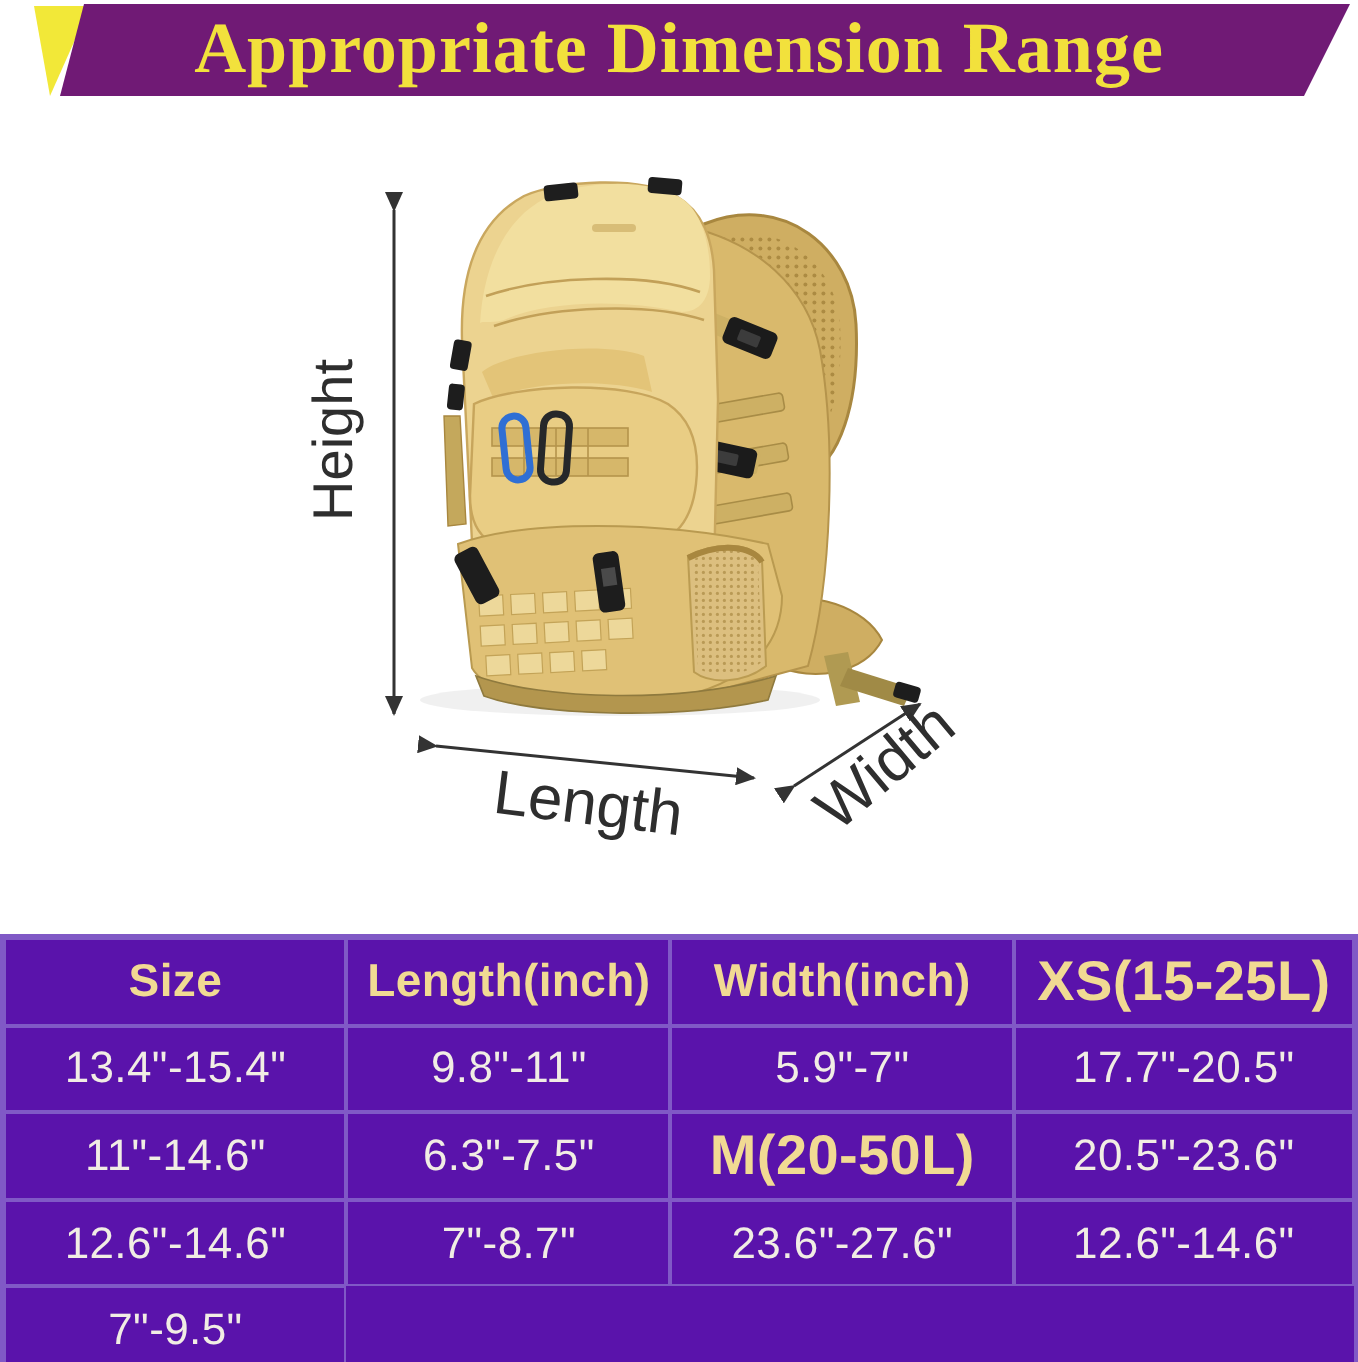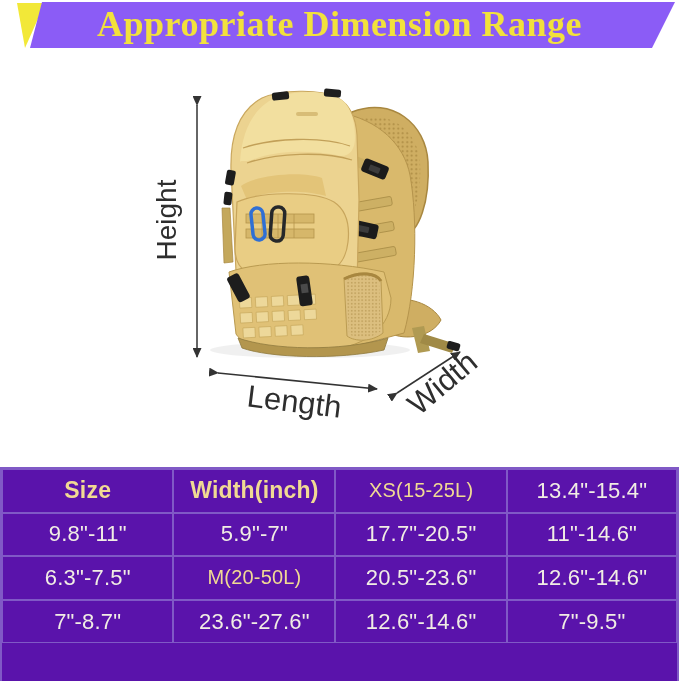--- a/index.html
+++ b/index.html
@@ -7,21 +7,21 @@
     width:679px;height:681px;position:relative;background:#ffffff;overflow:hidden;
     font-family:"Liberation Sans", sans-serif;
   }
   
   .banner{position:absolute;top:0;left:0;width:679px;height:50px;}
   .banner-accent{
     position:absolute;inset:0;background:#f2e838;
     clip-path:polygon(17px 3px,45px 3px,25px 48px);
   }
   .banner-main{
-    position:absolute;inset:0;background:#8b5cf6;
+    position:absolute;inset:0;background:#701a75;
     clip-path:polygon(42px 2px,675px 2px,652px 48px,30px 48px);
     display:flex;align-items:center;justify-content:center;
   }
   .banner-title{
     font-family:"Liberation Serif", serif;font-weight:bold;font-size:36px;
     color:#f2e13c;letter-spacing:0.5px;white-space:nowrap;transform:translateY(-1px);
   }
   
   .diagram{position:absolute;top:50px;left:0;width:679px;height:410px;}
   .dim-label{fill:#2e2e2e;font-family:"Liberation Sans", sans-serif;}
@@ -31,21 +31,21 @@
     background:#5a13ab;display:grid;box-sizing:border-box;
     grid-template-columns:25.4% 24% 25.4% 25.2%;
     grid-template-rows:repeat(5,1fr);
     border:2px solid #8059c6;
   }
   .cell{
     border:1px solid #8059c6;display:flex;align-items:center;justify-content:center;
     box-sizing:border-box;letter-spacing:0.2px;
   }
   .cell.th{color:#f1da93;font-weight:700;font-size:23px;}
-  .cell.size{color:#f1da93;font-weight:400;font-size:20px;}
+  .cell.size{color:#f1da93;font-weight:700;font-size:28px;}
   .cell.val{color:#f1ede4;font-weight:400;font-size:22px;}
 </style>
 </head>
 <body>
 
 <div class="banner">
   <div class="banner-accent"></div>
   <div class="banner-main">
     <span class="banner-title">Appropriate Dimension Range</span>
   </div>
@@ -167,20 +167,21 @@
 
   <g>
     <line x1="397" y1="343" x2="460" y2="302" stroke="#333" stroke-width="1.5" marker-start="url(#ah)" marker-end="url(#ah)"></line>
   </g>
   <text class="dim-label" x="449" y="341" font-size="31" text-anchor="middle" transform="rotate(-40 449 341)">Width</text>
 </svg>
 </div>
 
 <div class="size-table">
   <div class="cell th">Size</div>
+  <div class="cell th">Length(inch)</div>
   <div class="cell th">Width(inch)</div>
 
   <div class="cell size">XS(15-25L)</div>
   <div class="cell val">13.4"-15.4"</div>
   <div class="cell val">9.8"-11"</div>
   <div class="cell val">5.9"-7"</div>
 
   <div class="cell val">17.7"-20.5"</div>
   <div class="cell val">11"-14.6"</div>
   <div class="cell val">6.3"-7.5"</div>

